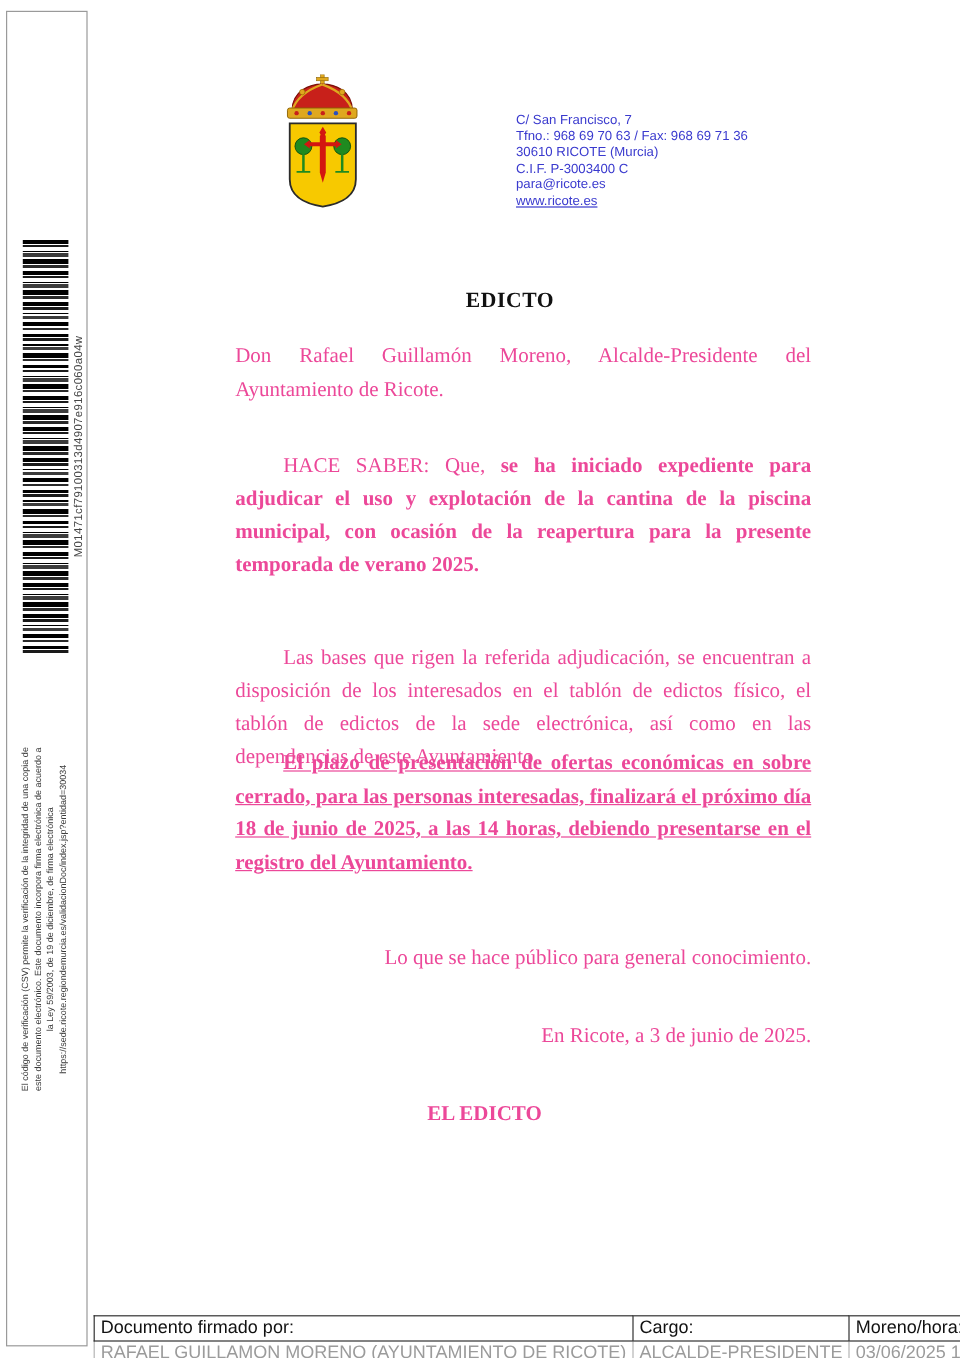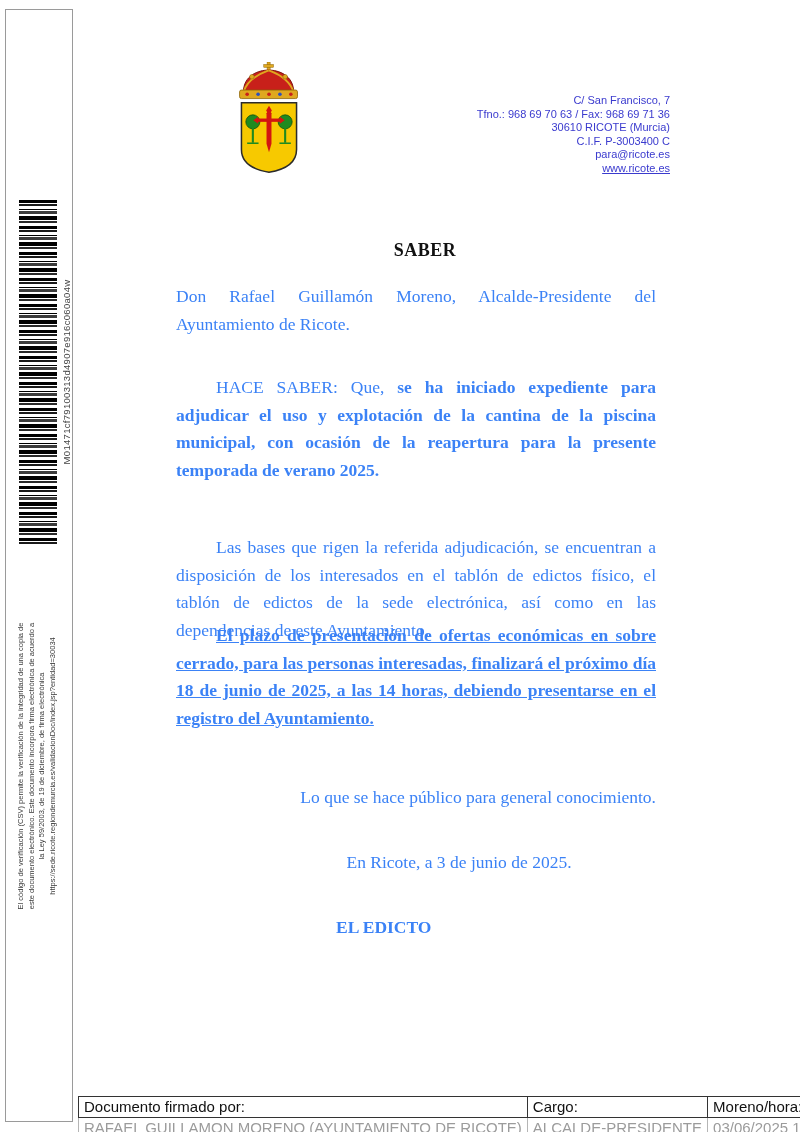--- a/index.html
+++ b/index.html
@@ -76,56 +76,56 @@
     font-family: "Liberation Sans", sans-serif;
     font-weight: bold;
     font-size: 13px;
     color: #222;
     line-height: 21px;
   }
   .contact-block {
     position: absolute;
     left: 430px; top: 94px;
     width: 240px;
-    text-align: right;
+    text-align: left;
     font-family: "Liberation Sans", sans-serif;
     font-size: 11px;
     line-height: 13.5px;
     color: #3A3ACE;
   }
   .contact-block .link { text-decoration: underline; cursor: pointer; }
 
   
   .doc-title {
     position: absolute;
     left: 185px; top: 240px;
     width: 480px;
     text-align: center;
     font-weight: bold;
     font-size: 18px;
     letter-spacing: 0.5px;
     color: #111;
   }
   .para {
     position: absolute;
-    left: 176px;
+    left: 196px;
     width: 480px;
     font-size: 17.5px;
     line-height: 27.5px;
-    color: #3b82f6;
+    color: #ec4899;
     text-align: justify;
   }
   .indent { text-indent: 40px; }
   .bold { font-weight: bold; }
   .p1 { top: 283px; }
   .p2 { top: 374px; }
   .p3 { top: 488px; margin-top: 46px; }
   .p4 { top: 622px; font-weight: bold; text-decoration: underline; }
   .p5 { top: 784px; text-indent: 45px; text-align: right; }
-  .p-date { top: 849px; text-indent: 86px; text-align: center; }
+  .p-date { top: 849px; text-indent: 86px; text-align: right; }
   .p-sign { top: 914px; text-indent: 160px; text-align: left; }
 
   
   .sig-table {
     position: absolute;
     left: 78px; top: 1096px;
     border-collapse: collapse;
     font-family: "Liberation Sans", sans-serif;
     font-size: 15px;
     table-layout: fixed;
@@ -196,21 +196,21 @@
 
   <div class="contact-block">
     <div>C/ San Francisco, 7</div>
     <div>Tfno.: 968 69 70 63 / Fax: 968 69 71 36</div>
     <div>30610 RICOTE (Murcia)</div>
     <div>C.I.F. P-3003400 C</div>
     <div>para@ricote.es</div>
     <div class="link">www.ricote.es</div>
   </div>
 
-  <div class="doc-title">SABER</div>
+  <div class="doc-title">EDICTO</div>
 
   <div class="para p1">Don Rafael Guillamón Moreno, Alcalde-Presidente del Ayuntamiento de Ricote.</div>
 
   <div class="para p2 indent"><span>HACE SABER: Que, </span><span class="bold">se ha iniciado expediente para adjudicar el uso y explotación de la cantina de la piscina municipal, con ocasión de la reapertura para la presente temporada de verano 2025.</span></div>
 
   <div class="para p3 indent">Las bases que rigen la referida adjudicación, se encuentran a disposición de los interesados en el tablón de edictos físico, el tablón de edictos de la sede electrónica, así como en las dependencias de este Ayuntamiento.</div>
 
   <div class="para p4 indent">El plazo de presentación de ofertas económicas en sobre cerrado, para las personas interesadas, finalizará el próximo día 18 de junio de 2025, a las 14 horas, debiendo presentarse en el registro del Ayuntamiento.</div>
 
   <div class="para p5">Lo que se hace público para general conocimiento.</div>

